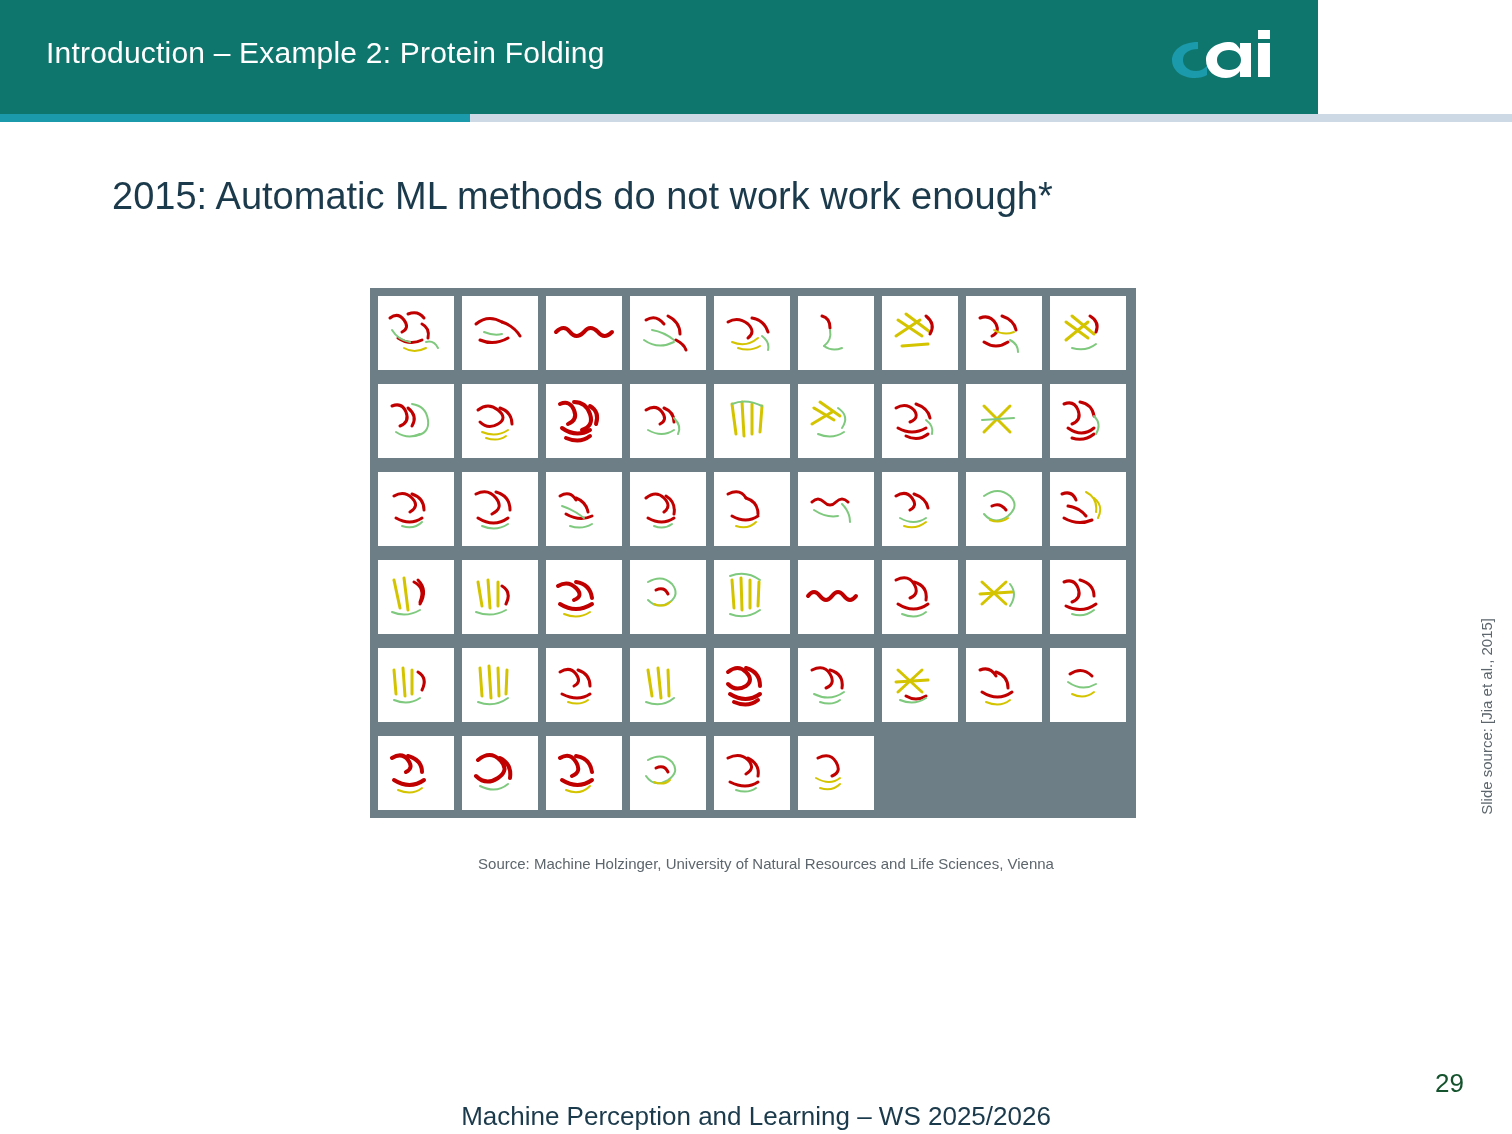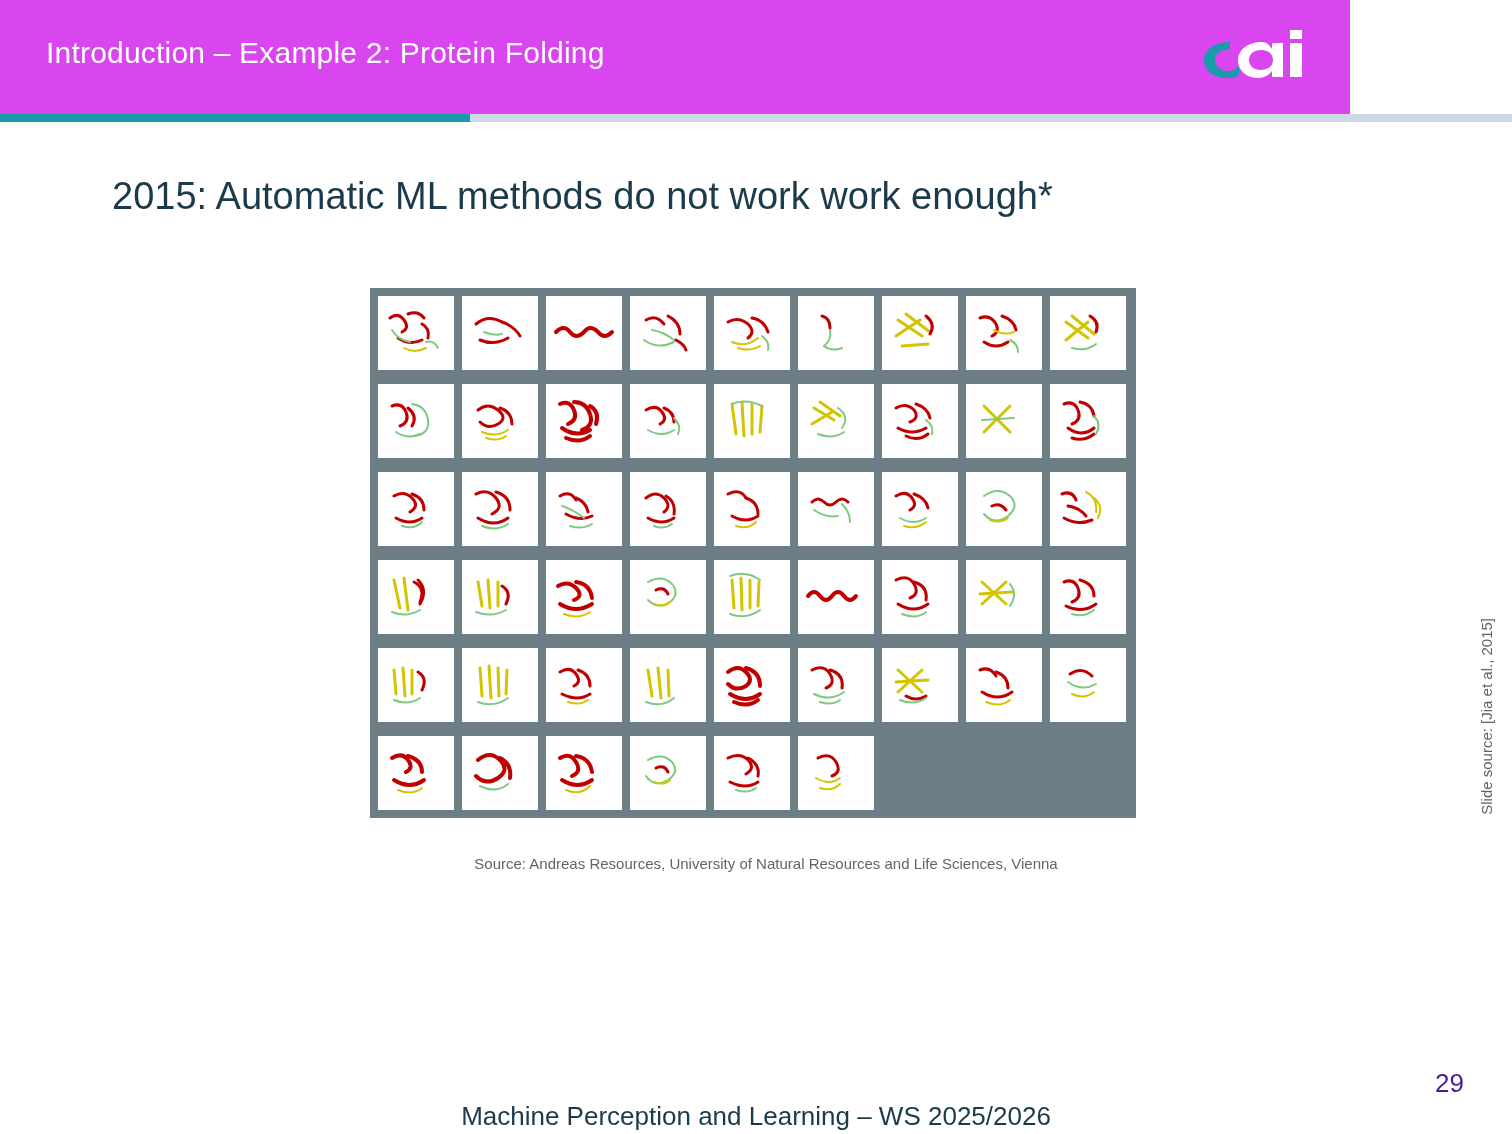--- a/index.html
+++ b/index.html
@@ -14,22 +14,21 @@
     overflow: hidden;
     position: relative;
   }
 
   
   .header {
     position: absolute;
     top: 0; left: 0;
     width: 1318px;
     height: 114px;
-    background: #d946ef;
-    padding-left: 32px;
+    background: #0f766e;
   }
   .header-title {
     position: absolute;
     left: 46px;
     top: 36px;
     font-size: 30px;
     color: #ffffff;
     letter-spacing: 0.2px;
     white-space: nowrap;
   }
@@ -132,21 +131,21 @@
     text-align: center;
     font-size: 26px;
     color: #1b3a4b;
     margin-top: 33px;
   }
   .footer-page {
     position: absolute;
     right: 48px;
     top: 1068px;
     font-size: 26px;
-    color: #4c1d95;
+    color: #14532d;
   }
 </style>
 </head>
 <body>
 
 <div class="header">
   <div class="header-title">Introduction – Example 2: Protein Folding</div>
   <div class="logo">
     <svg width="108" height="58" viewBox="0 0 108 58" xmlns="http://www.w3.org/2000/svg">
       <path d="M30 14 C12 14, 4 24, 4 32 C4 42, 13 50, 27 50 C32 50, 36 49, 39 47 L39 38 C36 41, 32 43, 28 43 C20 43, 15 38, 15 32 C15 25, 21 21, 30 21 Z" fill="#1a9aaa"></path>
@@ -698,18 +697,18 @@
       </g>
         </svg>
     </div>
     <div class="cell empty"></div>
     <div class="cell empty"></div>
     <div class="cell empty"></div>
   </div>
 
 </div>
 
-<div class="caption">Source: Andreas Resources, University of Natural Resources and Life Sciences, Vienna</div>
+<div class="caption">Source: Machine Holzinger, University of Natural Resources and Life Sciences, Vienna</div>
 
 <div class="side-credit">Slide source: [Jia et al., 2015]</div>
 
 <div class="footer-title">Machine Perception and Learning – WS 2025/2026</div>
 <div class="footer-page">29</div>
 
 </body></html>

